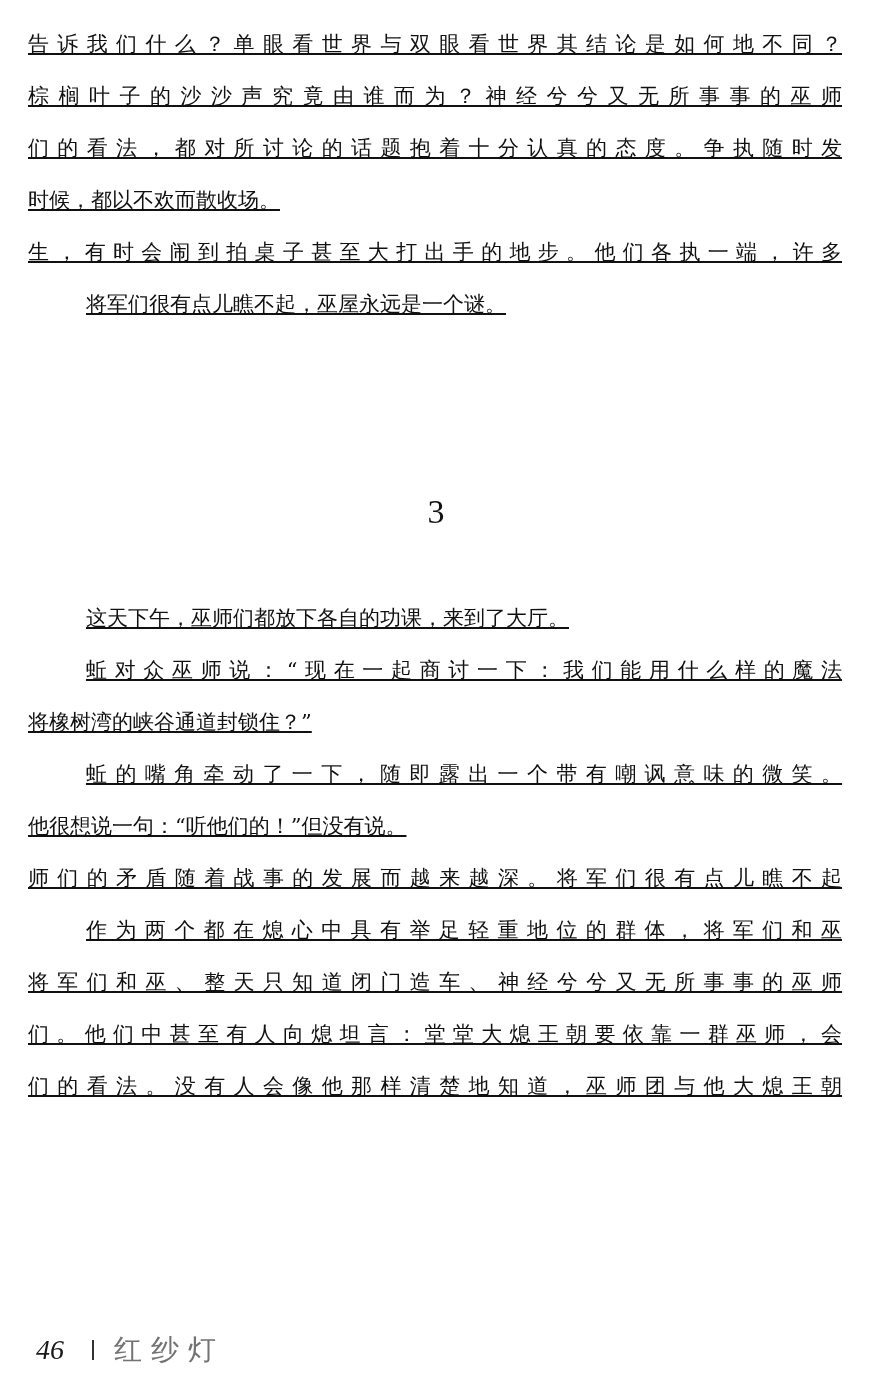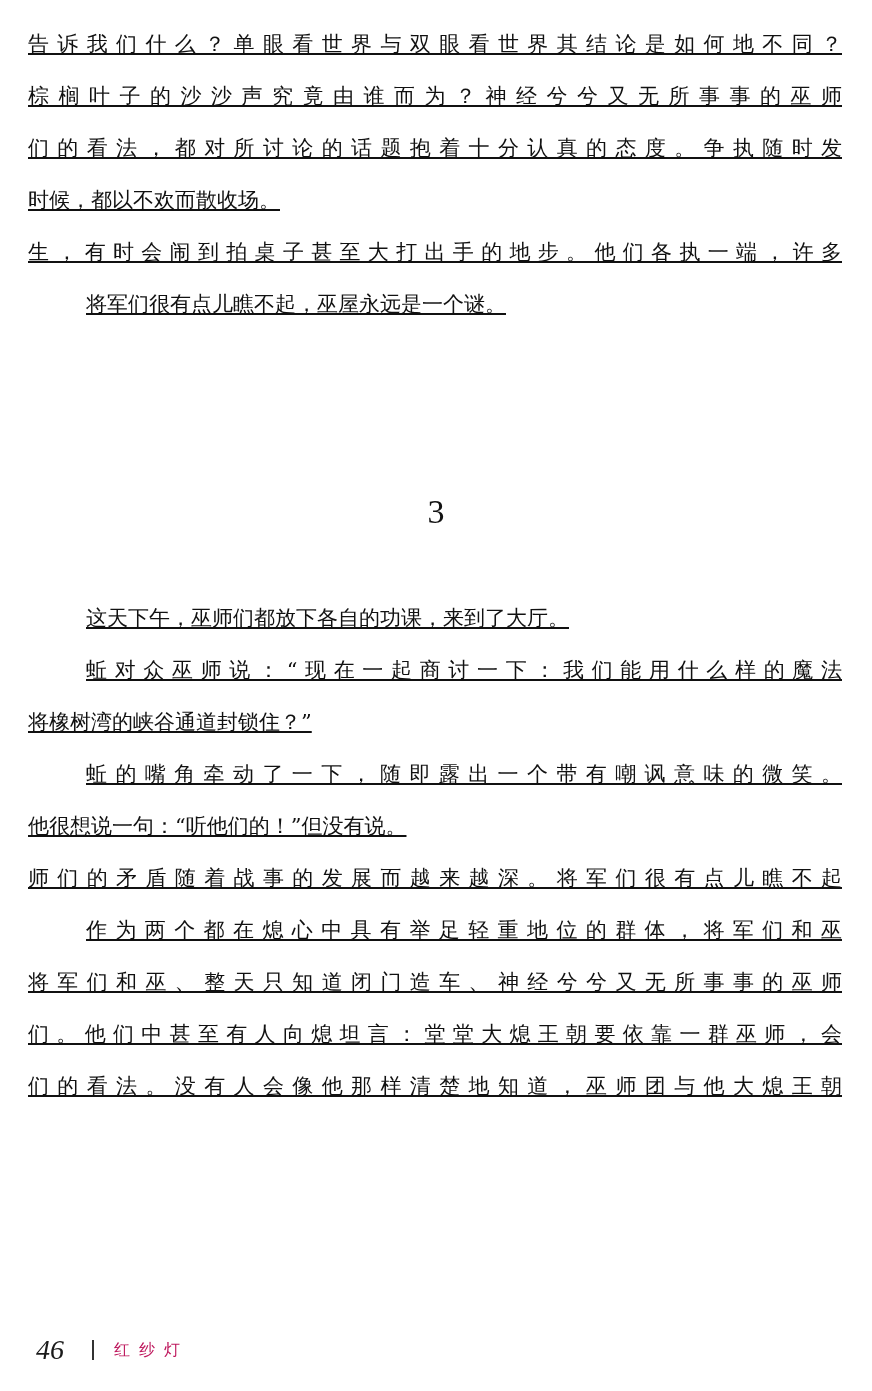--- a/index.html
+++ b/index.html
@@ -66,22 +66,22 @@
   }
   .footer-bar {
     width: 2px;
     height: 20px;
     background: #333333;
     margin-left: 12px;
     margin-right: 20px;
   }
   .book-title {
     font-family: Liberation Sans, sans-serif;
-    font-size: 16px;
-    color: #be185d;
+    font-size: 28px;
+    color: #737373;
     letter-spacing: 9px;
   }
 </style>
 </head>
 <body>
 
 <div>
 
   <div class="block" id="block-top">
     <div class="line">告诉我们什么？单眼看世界与双眼看世界其结论是如何地不同？</div>

